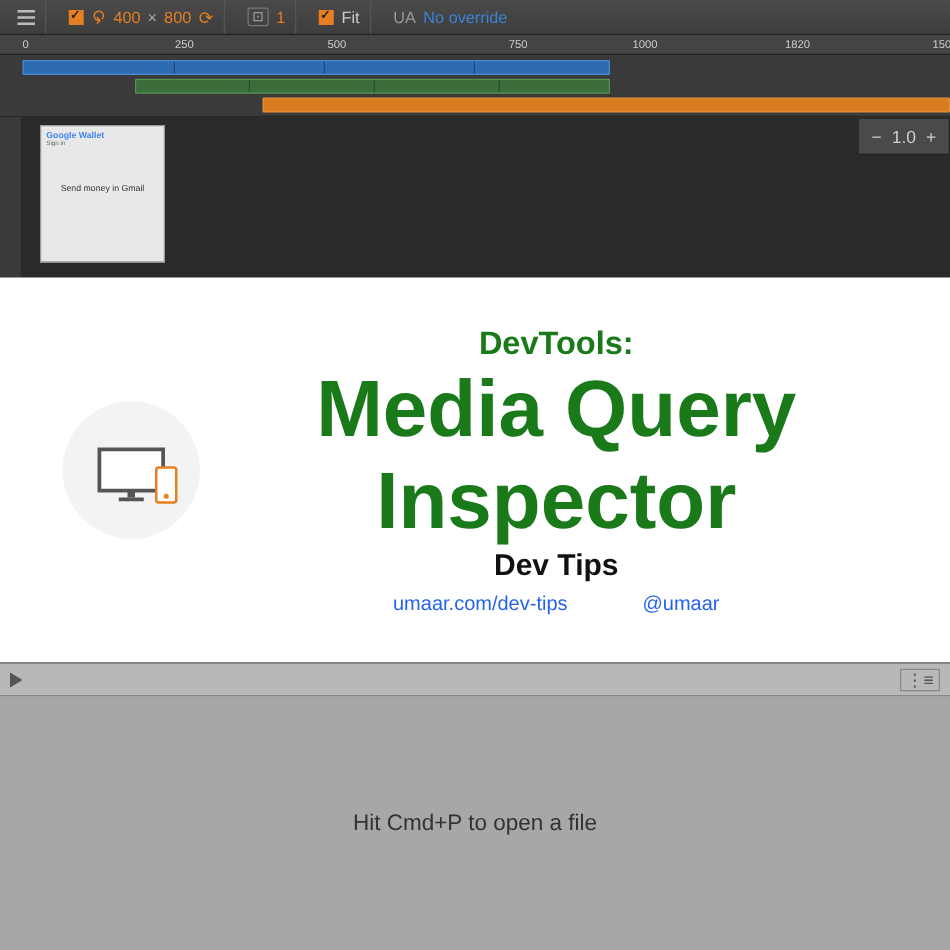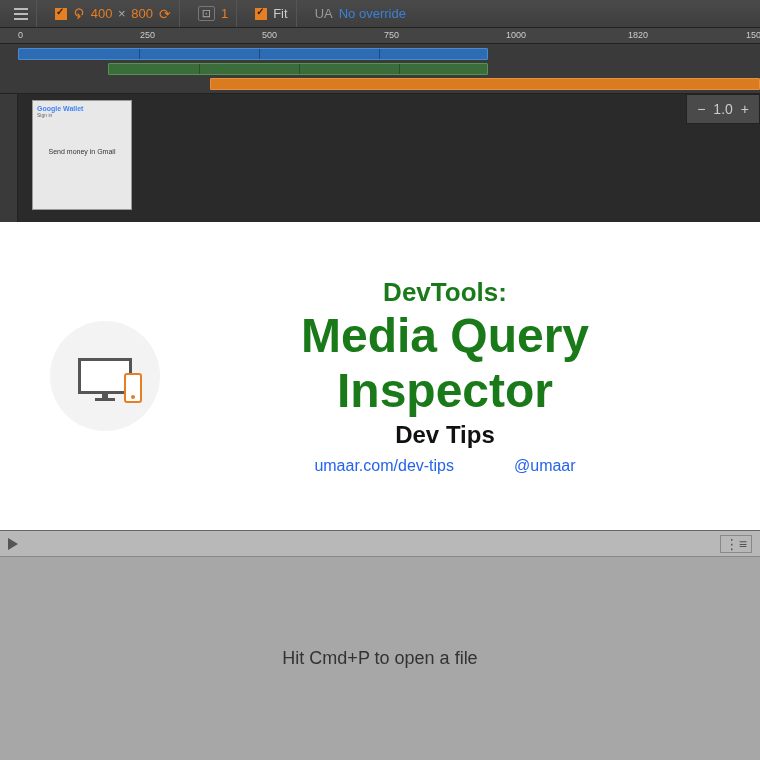--- a/index.html
+++ b/index.html
@@ -50,21 +50,21 @@
 .overlay-card { position: absolute; left: 0; right: 0; top: 222px; height: 308px; background: #fff; display: flex; align-items: center; padding: 0 30px; }
 .card-icon { width: 110px; height: 110px; border-radius: 55px; background: #f3f3f3; display: flex; align-items: center; justify-content: center; position: relative; flex-shrink: 0; margin-left: 20px; }
 .monitor { width: 54px; height: 36px; border: 3px solid #555; background: #fff; position: relative; }
 .monitor::after { content: ''; position: absolute; bottom: -10px; left: 50%; transform: translateX(-50%); width: 20px; height: 3px; background: #555; }
 .monitor::before { content: ''; position: absolute; bottom: -7px; left: 50%; transform: translateX(-50%); width: 6px; height: 6px; background: #555; }
 .phone { position: absolute; right: 18px; bottom: 28px; width: 18px; height: 30px; border: 2px solid #e67e22; border-radius: 3px; background: #fff; }
 .phone::after { content:''; position:absolute; bottom:2px; left:50%; transform:translateX(-50%); width:4px; height:4px; border-radius:50%; background:#e67e22; }
 
 .card-text { flex: 1; text-align: center; }
 .card-sub1 { color: #1a7a1a; font-size: 26px; font-weight: bold; }
-.card-title { color: #1a7a1a; font-size: 48px; font-weight: bold; line-height: 1.1; margin: 2px 0; }
+.card-title { color: #1a7a1a; font-size: 64px; font-weight: bold; line-height: 1.1; margin: 2px 0; }
 .card-sub2 { color: #111; font-size: 24px; font-weight: bold; margin-top: 4px; }
 .card-links { display: flex; justify-content: center; gap: 60px; margin-top: 8px; }
 .card-link { color: #2563eb; font-size: 16px; text-decoration: none; }
 
 
 .bottom-panel { position: absolute; left: 0; right: 0; top: 530px; bottom: 0; background: #a7a7a7; border-top: 1px solid #666; }
 .bottom-tabbar { height: 26px; background: #b8b8b8; border-bottom: 1px solid #888; display: flex; align-items: center; justify-content: space-between; padding: 0 8px; }
 .play-icon { width: 0; height: 0; border-left: 10px solid #555; border-top: 6px solid transparent; border-bottom: 6px solid transparent; }
 .tab-menu-icon { font-size: 14px; color: #555; border: 1px solid #888; padding: 0 4px; }
 .bottom-body { display: flex; align-items: center; justify-content: center; height: calc(100% - 26px); color: #333; font-size: 18px; }
@@ -97,21 +97,21 @@
   <div class="toolbar-section">
     <span class="ua-label">UA</span>
     <span class="ua-val">No override</span>
   </div>
 </div>
 
 <div class="ruler-row">
   <span class="ruler-tick" style="left:18px">0</span>
   <span class="ruler-tick" style="left:140px">250</span>
   <span class="ruler-tick" style="left:262px">500</span>
-  <span class="ruler-tick" style="left:384px">750</span>
+  <span class="ruler-tick" style="left:407px">750</span>
   <span class="ruler-tick" style="left:506px">1000</span>
   <span class="ruler-tick" style="left:628px">1820</span>
   <span class="ruler-tick" style="left:746px">1500</span>
 </div>
 
 <div class="mq-bars">
   <div class="mq-bar mq-blue" style="left:18px; width:470px; top:4px;">
     <span class="mq-seg" style="left:120px"></span>
     <span class="mq-seg" style="left:240px"></span>
     <span class="mq-seg" style="left:360px"></span>

